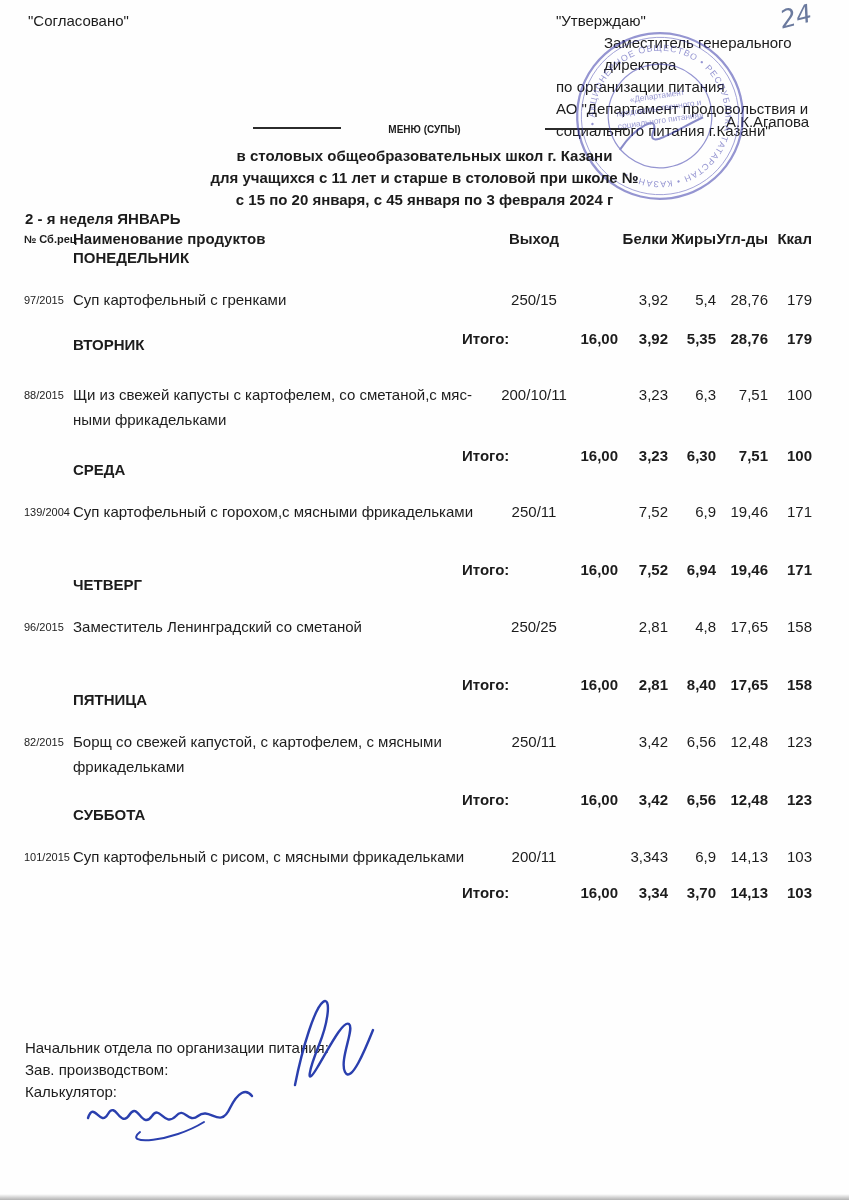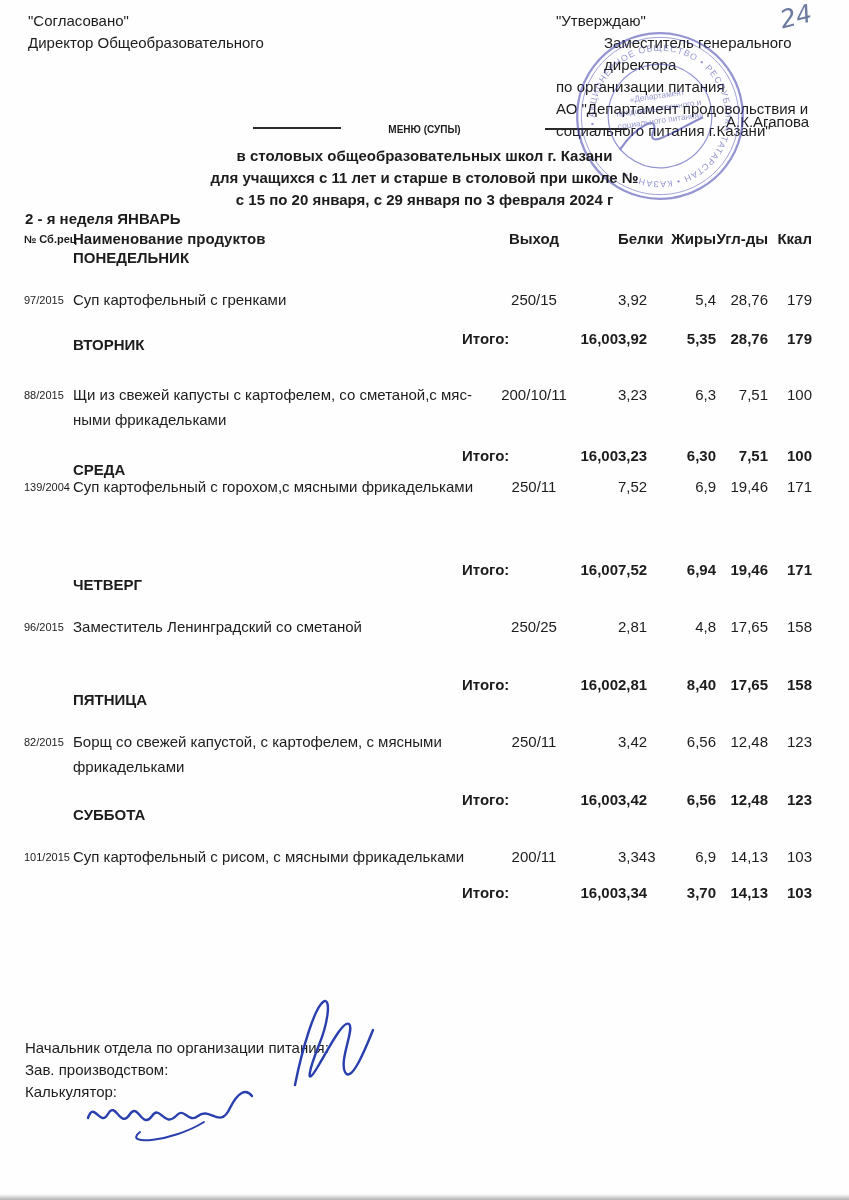--- a/index.html
+++ b/index.html
@@ -10,21 +10,21 @@
   .t15{font-size:15px;line-height:20px;}
   .t16{font-size:10px;line-height:20px;}
   .center{left:0;width:849px;text-align:center;}
   .hline{position:absolute;border-top:2px solid #2b2b2b;height:0;}
 
   .row{position:absolute;left:0;width:849px;height:20px;font-size:15px;}
   .row span{position:absolute;top:0;white-space:nowrap;}
   .c-rec{left:24px;top:3px !important;font-size:11px;}
   .c-name{left:73px;}
   .c-yield{left:488px;width:92px;text-align:center;}
-  .c-prot{left:618px;width:50px;}
+  .c-prot{left:618px;width:50px;text-align:right;}
   .c-fat{left:668px;width:48px;text-align:right;}
   .c-carb{left:716px;width:52px;text-align:right;}
   .c-kcal{left:770px;width:42px;text-align:right;}
   .c-itogo{left:462px;font-weight:bold;}
   .c-sum{left:556px;width:62px;text-align:right;font-weight:bold;}
 
   .handwritten-num{position:absolute;top:2px;left:780px;font-family:"DejaVu Sans",sans-serif;
         font-style:italic;font-size:25px;color:#6b7a9e;transform:rotate(-14deg);}
   .stamp{position:absolute;left:572px;top:28px;width:176px;height:176px;opacity:.55;
         transform:rotate(-8deg);pointer-events:none;}
@@ -34,21 +34,20 @@
 </style>
 </head>
 <body>
 
 <div class="page">
 
   <div class="handwritten-num">24</div>
 
   <div class="abs t15" style="top:10px;left:28px;">
     <div style="line-height:22px;">"Согласовано"</div>
-    <div style="line-height:22px;">Директор Общеобразовательного</div>
   </div>
 
   <div class="abs t15" style="top:10px;left:556px;">
     <div style="line-height:22px;">"Утверждаю"</div>
     <div style="line-height:22px;margin-left:48px;">Заместитель генерального директора</div>
     <div style="line-height:22px;">по организации питания</div>
     <div style="line-height:22px;">АО "Департамент продовольствия и</div>
     <div style="line-height:22px;">социального питания г.Казани"</div>
   </div>
 
@@ -68,21 +67,21 @@
     </text>
     <text x="85" y="68" text-anchor="middle" font-size="8" fill="#4040ad" font-family="Liberation Sans, sans-serif">«Департамент</text>
     <text x="85" y="80" text-anchor="middle" font-size="8" fill="#4040ad" font-family="Liberation Sans, sans-serif">продовольственного и</text>
     <text x="85" y="92" text-anchor="middle" font-size="8" fill="#4040ad" font-family="Liberation Sans, sans-serif">социального питания»</text>
     <path d="M42,112 C60,92 86,82 76,100 C68,116 100,100 126,92" fill="none" stroke="#2b2f9e" stroke-width="2"></path>
   </svg>
 
   <div class="abs center b t16" style="top:120px;">МЕНЮ   (СУПЫ)</div>
   <div class="abs center b t15" style="top:146px;">в столовых общеобразовательных школ г. Казани</div>
   <div class="abs center b t15" style="top:168px;">для  учащихся с 11 лет и старше  в   столовой при школе  №</div>
-  <div class="abs center b t15" style="top:190px;">с   15   по  20  января, с 29 января  по 3 февраля 2024 г</div>
+  <div class="abs center b t15" style="top:190px;">с   15   по  20  января, с 45 января  по 3 февраля 2024 г</div>
 
   <div class="abs b t15" style="top:209px;left:25px;">2 - я неделя   ЯНВАРЬ</div>
 
   <div class="row b" style="top:230px;">
     <span class="c-rec">№ Сб.рец</span>
     <span class="c-name">Наименование продуктов</span>
     <span class="c-yield">Выход</span>
     <span class="c-prot">Белки</span>
     <span class="c-fat">Жиры</span>
     <span class="c-carb">Угл-ды</span>
@@ -130,21 +129,21 @@
     <span class="c-sum">16,00</span>
     <span class="c-prot">3,23</span>
     <span class="c-fat">6,30</span>
     <span class="c-carb">7,51</span>
     <span class="c-kcal">100</span>
   </div>
 
   <div class="row b" style="top:461px;">
     <span class="c-name">СРЕДА</span>
   </div>
-  <div class="row" style="top:478px;text-decoration:underline;">
+  <div class="row" style="top:503px;text-decoration:underline;">
     <span class="c-rec">139/2004</span>
     <span class="c-name">Суп картофельный с горохом,с мясными фрикадельками</span>
     <span class="c-yield">250/11</span>
     <span class="c-prot">7,52</span>
     <span class="c-fat">6,9</span>
     <span class="c-carb">19,46</span>
     <span class="c-kcal">171</span>
   </div>
   <div class="row b" style="top:561px;">
     <span class="c-itogo">Итого:</span>

